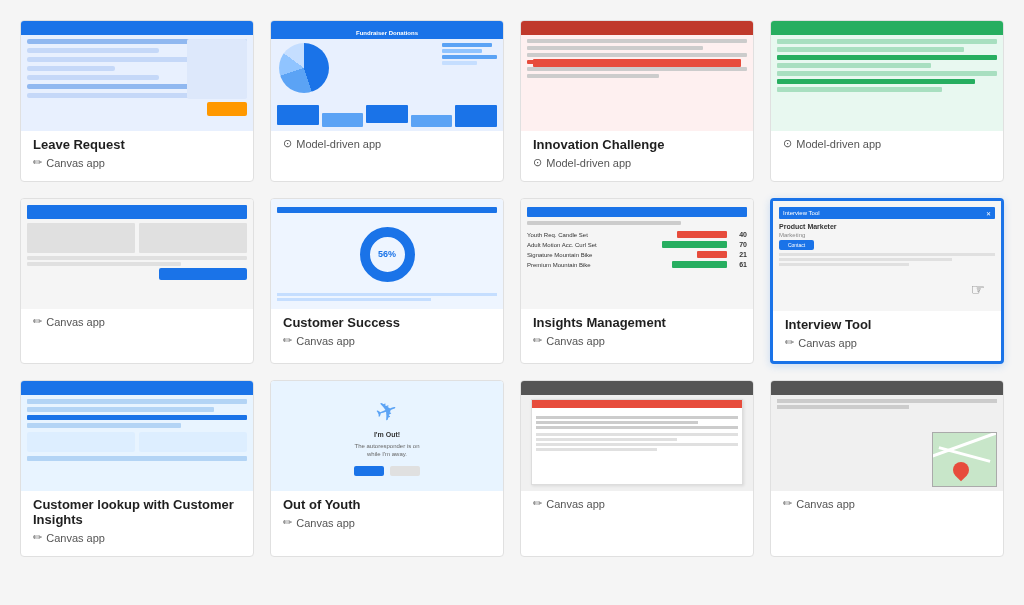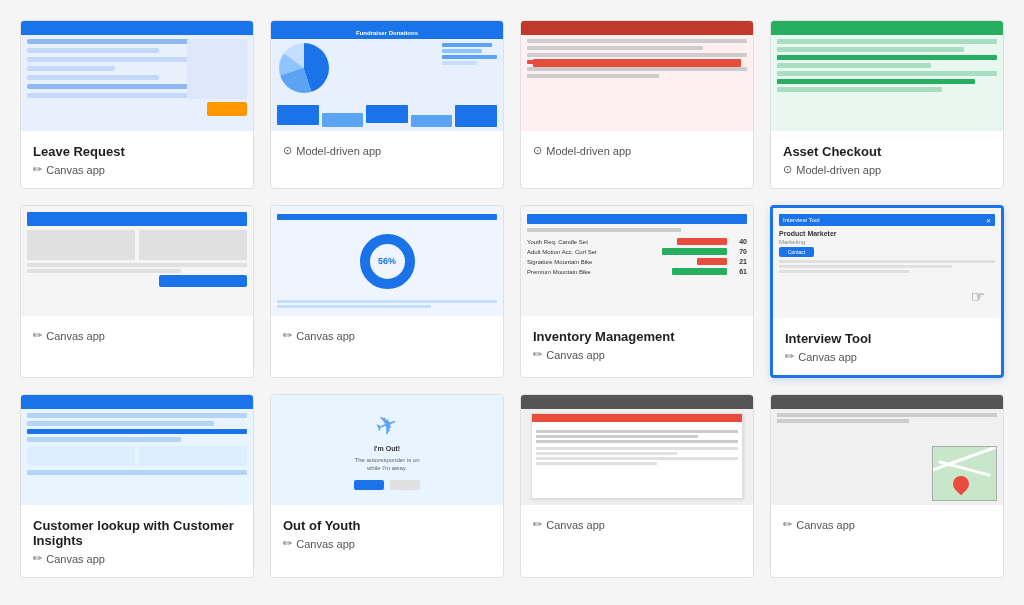--- a/index.html
+++ b/index.html
@@ -29,21 +29,21 @@
     .card-thumbnail {
       background: #f0f0f0;
       height: 110px;
       overflow: hidden;
       display: flex;
       align-items: center;
       justify-content: center;
       position: relative;
     }
     .card-info {
-      padding: 13px 12px 12px;
+      padding: 6px 12px 12px;
     }
     .card-title {
       font-size: 13px;
       font-weight: 600;
       color: #1f1f1f;
       margin-bottom: 4px;
     }
     .card-type {
       font-size: 11px;
       color: #555;
@@ -297,20 +297,21 @@
           <div style="height:4px;background:#ccc;border-radius:1px;margin-bottom:3px;"></div>
           <div style="height:4px;background:#ccc;border-radius:1px;width:80%;margin-bottom:3px;"></div>
           <div style="height:4px;background:#ccc;border-radius:1px;margin-bottom:3px;"></div>
           <div style="height:4px;background:#e74c3c;border-radius:1px;width:70%;margin-bottom:3px;"></div>
           <div style="height:4px;background:#ccc;border-radius:1px;margin-bottom:3px;"></div>
           <div style="height:4px;background:#ccc;border-radius:1px;width:60%;"></div>
         </div>
       </div>
     </div>
     <div class="card-info">
+      <div class="card-title">Innovation Challenge</div>
       <div class="card-type">
         <span>⊙</span>
         <span>Model-driven app</span>
       </div>
     </div>
   </div>
 
   <div class="card">
     <div class="card-thumbnail">
       <div class="thumb-asset" style="width:100%;height:100%;">
@@ -320,21 +321,20 @@
           <div style="height:5px;background:#a8dfc0;border-radius:1px;margin-bottom:3px;width:85%;"></div>
           <div style="height:5px;background:#27ae60;border-radius:1px;margin-bottom:3px;"></div>
           <div style="height:5px;background:#a8dfc0;border-radius:1px;margin-bottom:3px;width:70%;"></div>
           <div style="height:5px;background:#a8dfc0;border-radius:1px;margin-bottom:3px;"></div>
           <div style="height:5px;background:#27ae60;border-radius:1px;margin-bottom:3px;width:90%;"></div>
           <div style="height:5px;background:#a8dfc0;border-radius:1px;width:75%;"></div>
         </div>
       </div>
     </div>
     <div class="card-info">
-      <div class="card-title">Asset Checkout</div>
       <div class="card-type">
         <span>⊙</span>
         <span>Model-driven app</span>
       </div>
     </div>
   </div>
 
   <div class="card">
     <div class="card-thumbnail">
       <div class="thumb-expenses" style="width:100%;height:100%;background:#f5f5f5;padding:6px;">
@@ -361,20 +361,21 @@
       <div class="thumb-customer-success" style="width:100%;height:100%;background:#eef5ff;flex-direction:column;">
         <div class="donut"></div>
         <div style="position:absolute;top:8px;left:6px;right:6px;height:6px;background:#1a73e8;border-radius:1px;"></div>
         <div style="position:absolute;bottom:8px;left:6px;right:6px;">
           <div style="height:3px;background:#c5deff;margin-bottom:2px;"></div>
           <div style="height:3px;background:#c5deff;width:70%;"></div>
         </div>
       </div>
     </div>
     <div class="card-info">
+      <div class="card-title">Customer Success</div>
       <div class="card-type">
         <span>✏</span>
         <span>Canvas app</span>
       </div>
     </div>
   </div>
 
   <div class="card">
     <div class="card-thumbnail">
       <div class="thumb-inventory" style="width:100%;height:100%;padding:8px 6px 4px;">
@@ -396,21 +397,21 @@
           <div style="font-size:7px;font-weight:bold;color:#333;width:16px;text-align:right;">21</div>
         </div>
         <div class="inv-row" style="display:flex;align-items:center;gap:4px;">
           <div style="font-size:6px;color:#333;flex:1;white-space:nowrap;overflow:hidden;">Premium Mountain Bike</div>
           <div style="height:7px;background:#27ae60;border-radius:1px;width:55px;"></div>
           <div style="font-size:7px;font-weight:bold;color:#333;width:16px;text-align:right;">61</div>
         </div>
       </div>
     </div>
     <div class="card-info">
-      <div class="card-title">Inventory Management</div>
+      <div class="card-title">Insights Management</div>
       <div class="card-type">
         <span>✏</span>
         <span>Canvas app</span>
       </div>
     </div>
   </div>
 
   <div class="card selected">
     <div class="card-thumbnail">
       <div class="thumb-interview" style="width:100%;height:100%;background:#f5f5f5;padding:6px;position:relative;">

